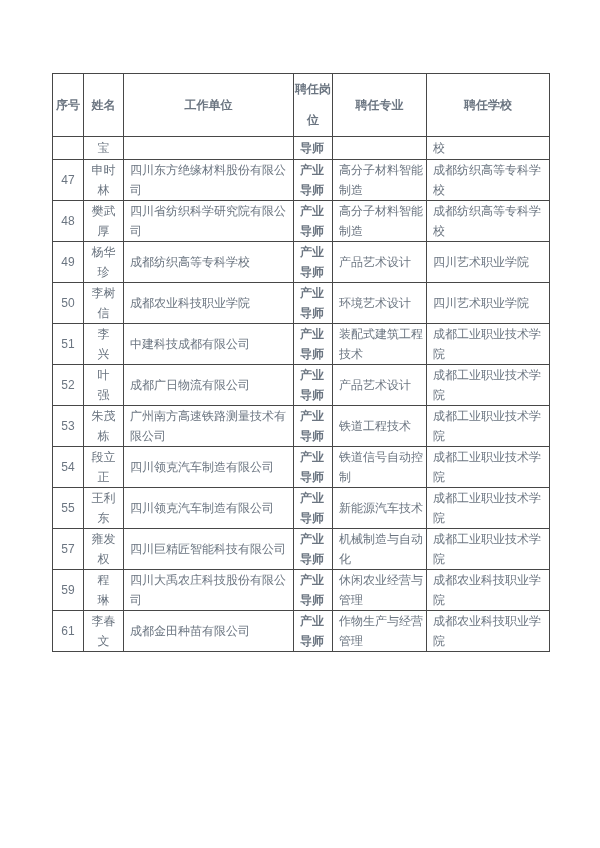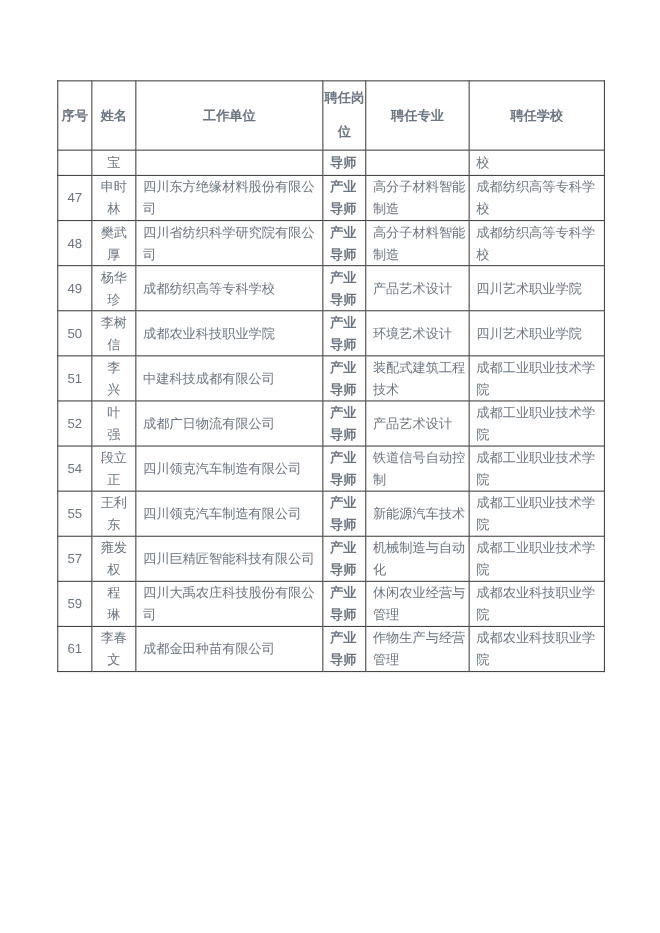--- a/index.html
+++ b/index.html
@@ -146,20 +146,30 @@
           <td class="c-num">52</td>
           <td class="c-name">叶
 强</td>
           <td class="c-unit">成都广日物流有限公司</td>
           <td class="c-position">产业
 导师</td>
           <td class="c-major">产品艺术设计</td>
           <td class="c-school">成都工业职业技术学院</td>
         </tr>
         <tr class="data-row">
+          <td class="c-num">53</td>
+          <td class="c-name">朱茂
+栋</td>
+          <td class="c-unit">广州南方高速铁路测量技术有限公司</td>
+          <td class="c-position">产业
+导师</td>
+          <td class="c-major">铁道工程技术</td>
+          <td class="c-school">成都工业职业技术学院</td>
+        </tr>
+        <tr class="data-row">
           <td class="c-num">54</td>
           <td class="c-name">段立
 正</td>
           <td class="c-unit">四川领克汽车制造有限公司</td>
           <td class="c-position">产业
 导师</td>
           <td class="c-major">铁道信号自动控制</td>
           <td class="c-school">成都工业职业技术学院</td>
         </tr>
         <tr class="data-row">

